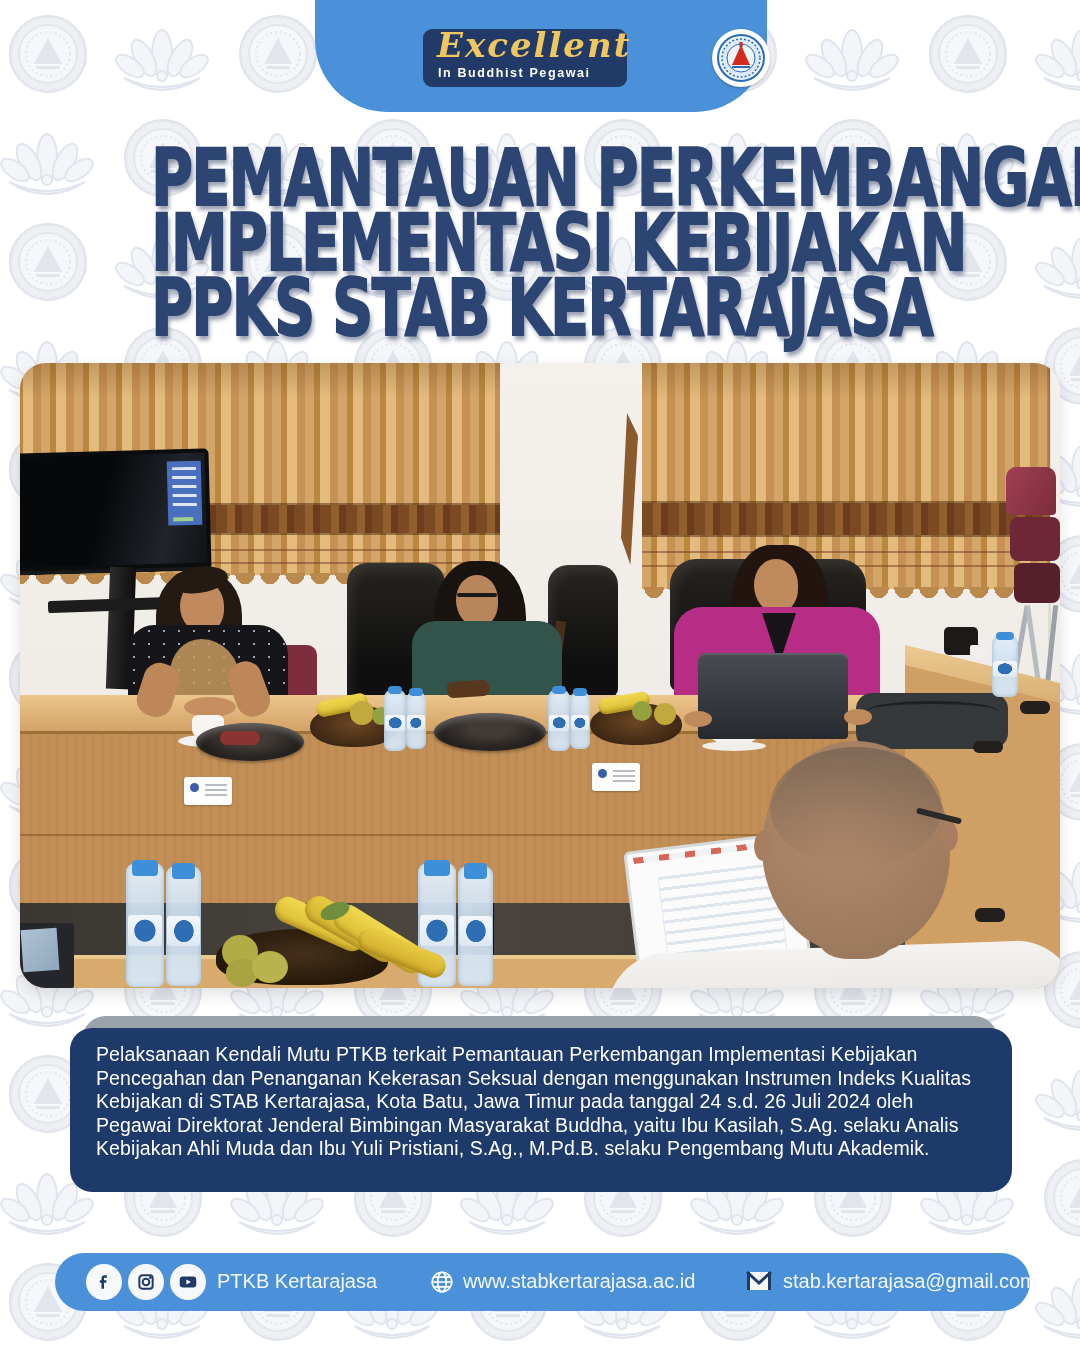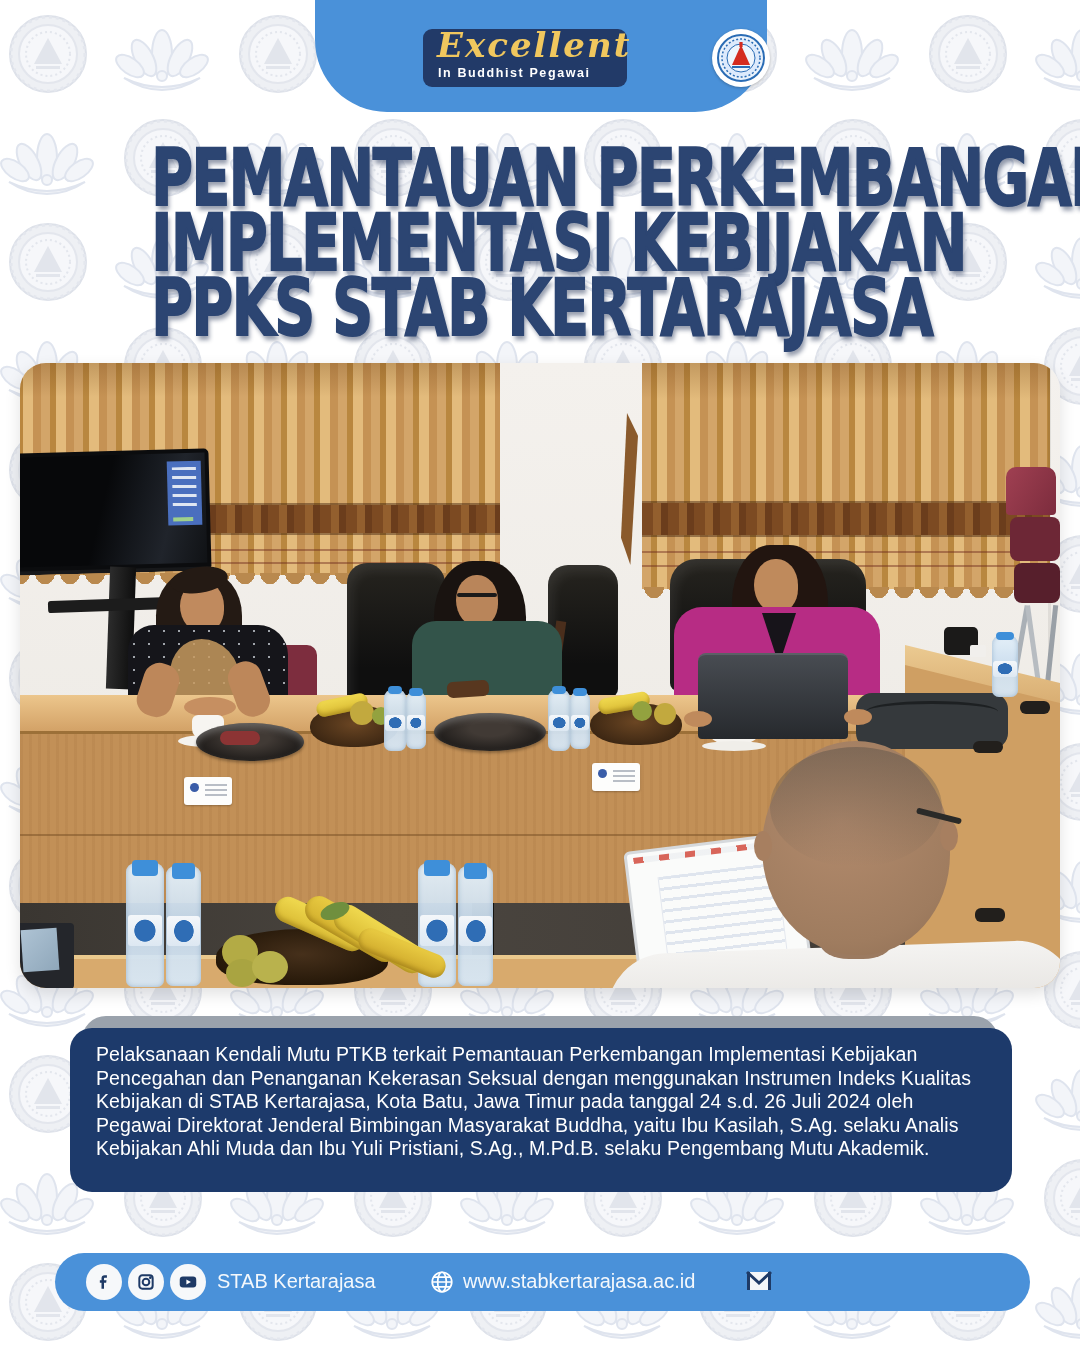--- a/index.html
+++ b/index.html
@@ -339,31 +339,32 @@
       <circle cx="12" cy="12" r="4" fill="none" stroke="#1e3a66" stroke-width="2.4"></circle>
       <circle cx="17.2" cy="6.8" r="1.6" fill="#1e3a66"></circle>
     </svg>
   </div>
   <div class="icon-circle" style="left:115px;">
     <svg width="22" height="22" viewBox="0 0 24 24">
       <rect x="3" y="6" width="18" height="12" rx="3.5" fill="#1e3a66"></rect>
       <path d="M10.2 9.2 L15.2 12 L10.2 14.8 Z" fill="#ffffff"></path>
     </svg>
   </div>
-  <span class="f-label" style="left:162px;">STAB Kertarajasa</span>
+  <span class="f-label" style="left:162px;">PTKB Kertarajasa</span>
 
   <span class="abs" style="left:374px;top:16px;">
     <svg width="26" height="26" viewBox="0 0 24 24" fill="none" stroke="#ffffff" stroke-width="1.6">
       <circle cx="12" cy="12" r="9"></circle>
       <ellipse cx="12" cy="12" rx="4" ry="9"></ellipse>
       <path d="M3 12h18M4.5 7.5h15M4.5 16.5h15"></path>
     </svg>
   </span>
   <span class="f-label" style="left:408px;">www.stabkertarajasa.ac.id</span>
 
   <span class="abs" style="left:690px;top:16px;">
     <svg width="28" height="24" viewBox="0 0 28 24">
       <rect x="2" y="3" width="24" height="18" rx="2" fill="#f4f6f8"></rect>
       <path d="M2 3 L14 14 L26 3" fill="none" stroke="#1e3a66" stroke-width="3"></path>
       <path d="M2 3 h3 v18 h-3 z M23 3 h3 v18 h-3 z" fill="#1e3a66"></path>
     </svg>
   </span>
+  <span class="f-label" style="left:728px;">stab.kertarajasa@gmail.com</span>
 </div>
 
 </body></html>

